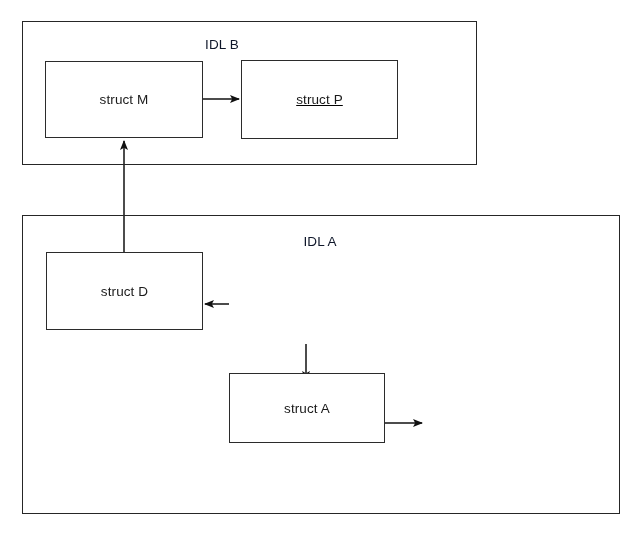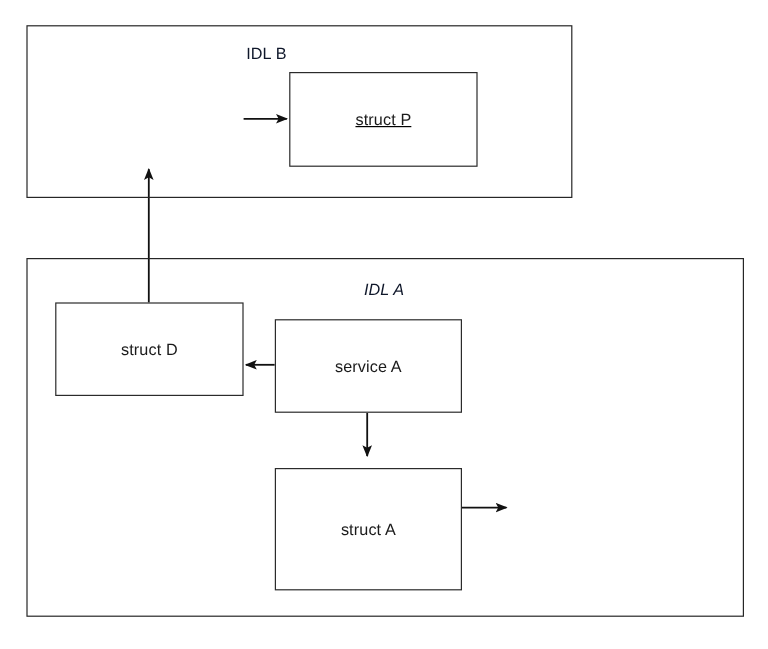--- a/index.html
+++ b/index.html
@@ -87,33 +87,33 @@
 
     <polyline fill="none" stroke="#111111" stroke-width="1.5" marker-end="url(#arrow-down)" points="306,344 306,380"></polyline>
 
     <polyline fill="none" stroke="#111111" stroke-width="1.5" marker-end="url(#arrow-right)" points="385,423 422,423"></polyline>
   </svg>
 
   <div class="container-box" style="left: 22px; top: 21px; width: 455px; height: 144px;"></div>
   <div class="container-label" style="left: 222px; top: 37px;">IDL B</div>
 
   <div class="container-box" style="left: 22px; top: 215px; width: 598px; height: 299px;"></div>
-  <div class="container-label" style="left: 320px; top: 234px; font-style: italic;">IDL A</div>
+  <div class="container-label" style="left: 320px; top: 234px;">IDL A</div>
 
+  <div class="node-box" style="left: 45px; top: 61px; width: 158px; height: 77px;">
+    <span class="node-label">struct M</span>
+  </div>
 
   <div class="node-box" style="left: 241px; top: 60px; width: 157px; height: 79px; text-decoration: underline;">
     <span class="node-label">struct P</span>
   </div>
 
   <div class="node-box" style="left: 46px; top: 252px; width: 157px; height: 78px;">
     <span class="node-label">struct D</span>
   </div>
 
-  <div class="node-box" style="left: 229px; top: 266px; width: 156px; height: 78px;">
-    <span class="node-label">service A</span>
-  </div>
 
-  <div class="node-box" style="left: 229px; top: 390px; width: 156px; height: 102px;">
+  <div class="node-box" style="left: 229px; top: 373px; width: 156px; height: 70px;">
     <span class="node-label">struct A</span>
   </div>
 
 
 </div>
 
 </body></html>

